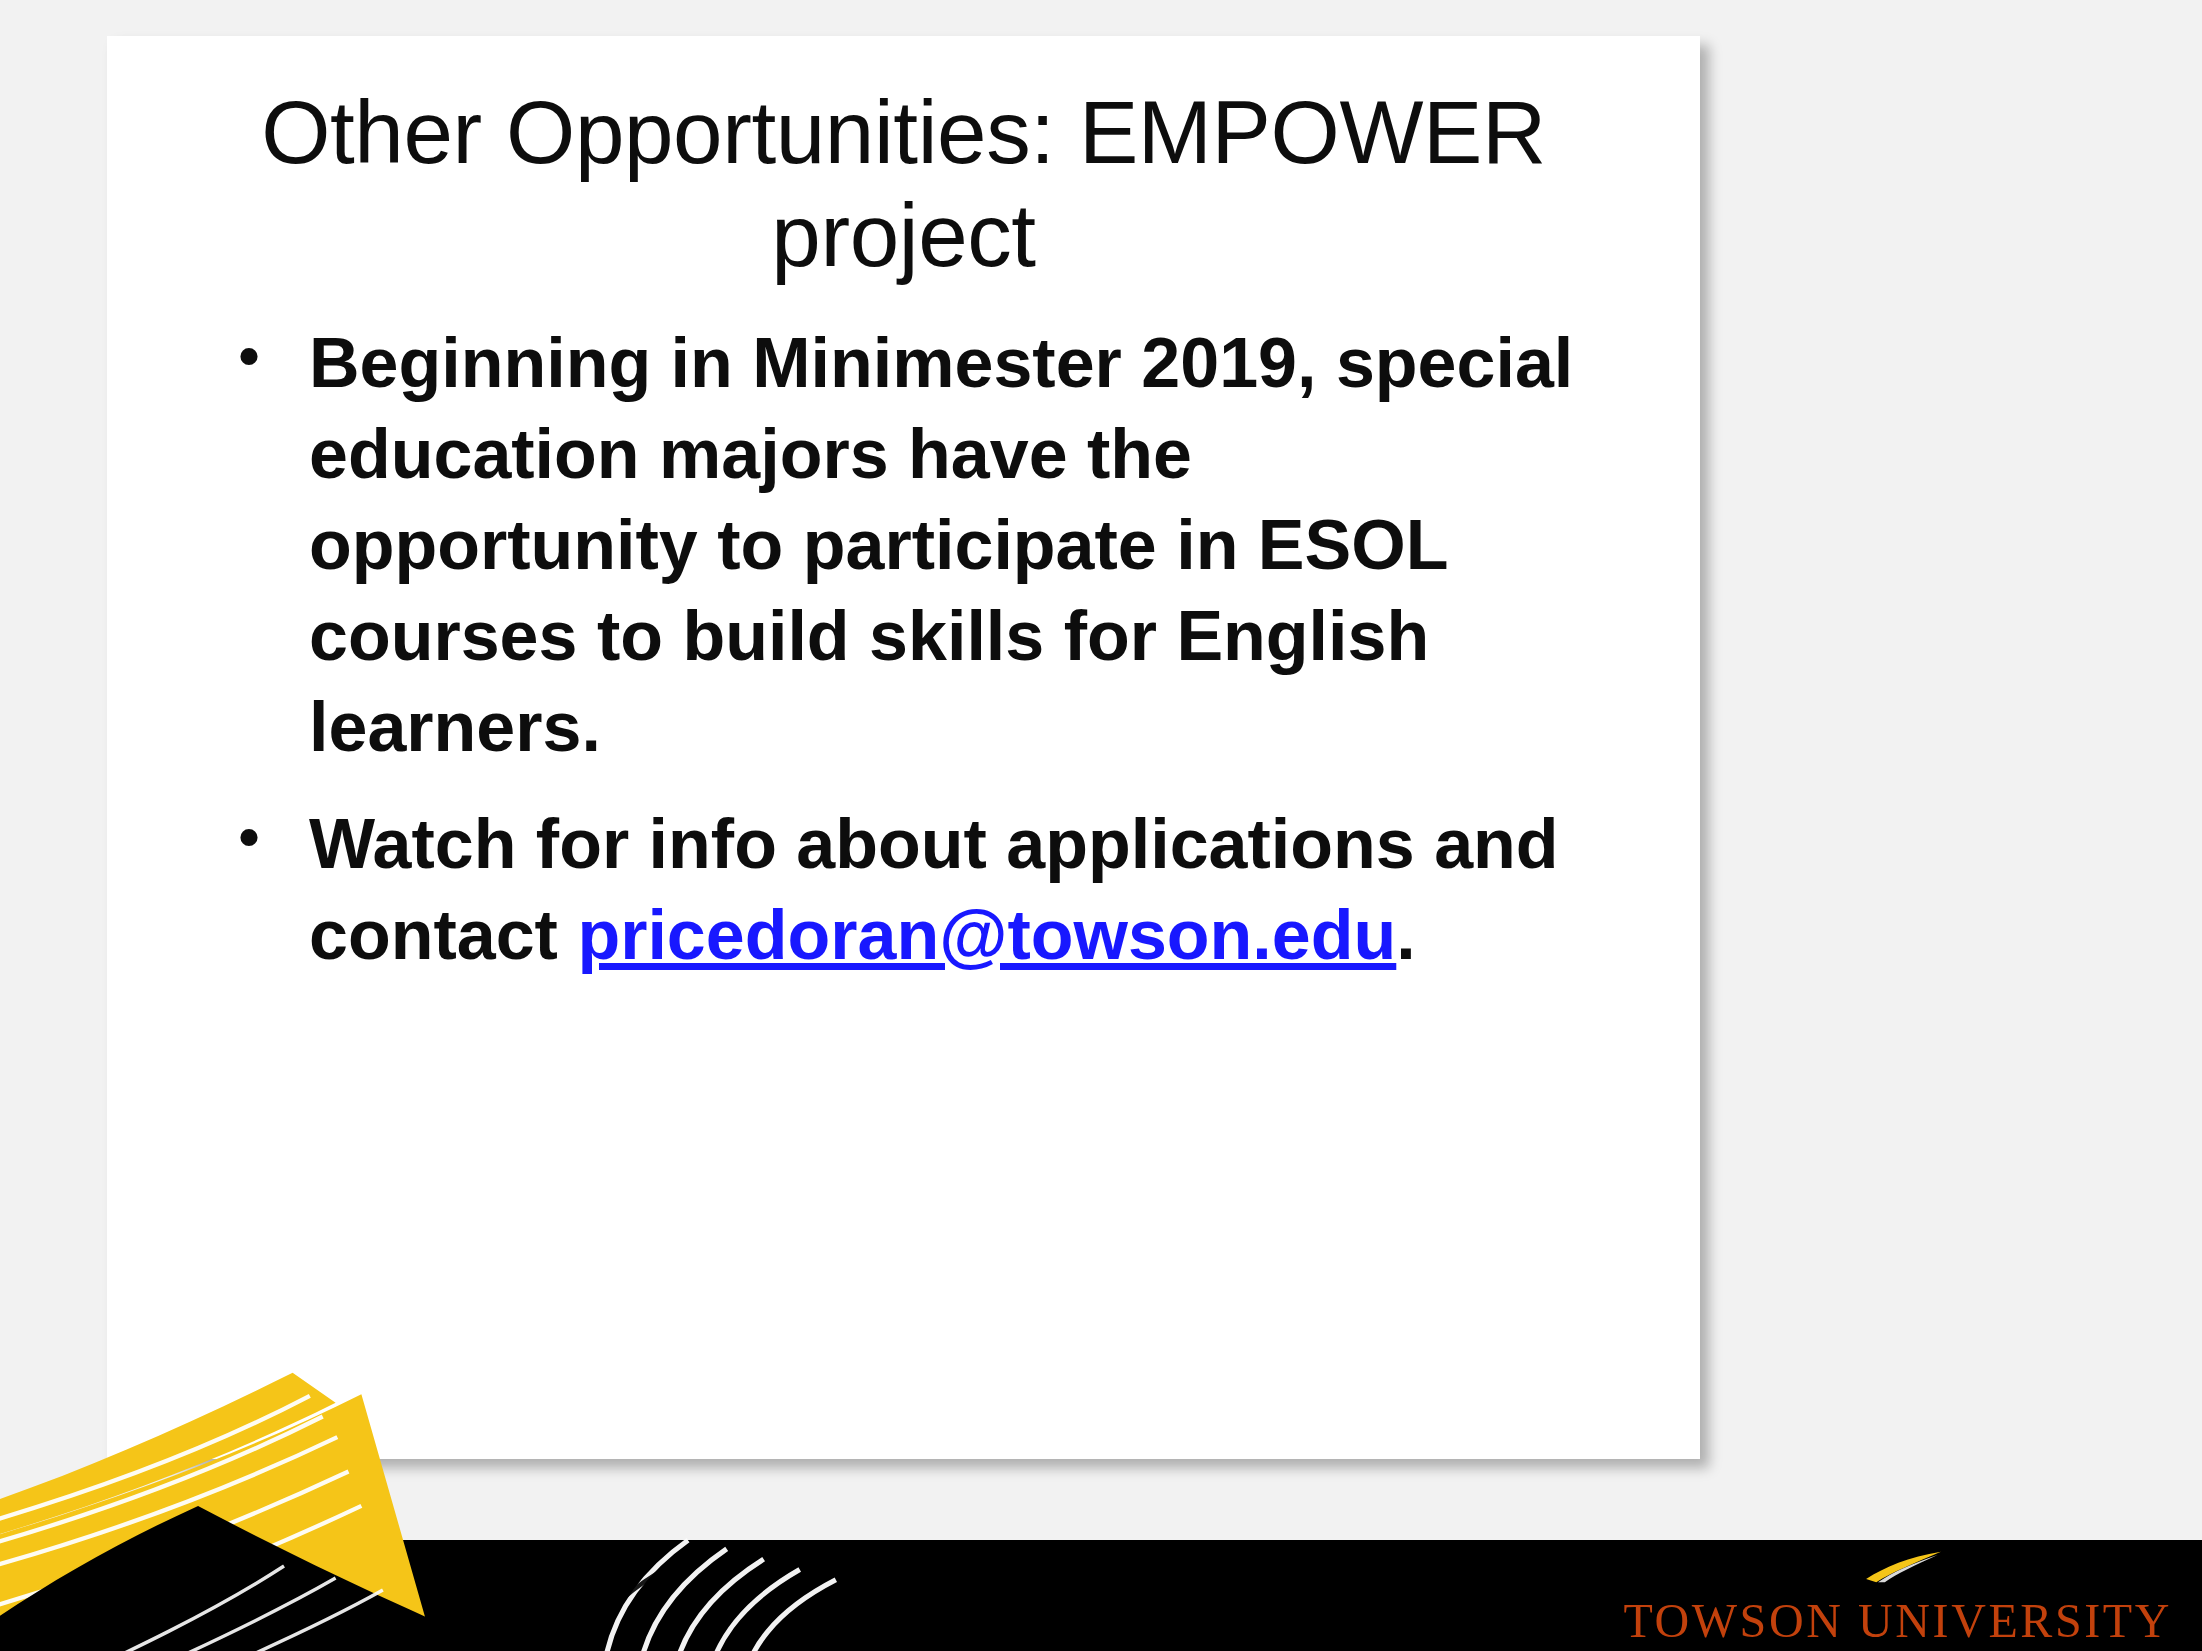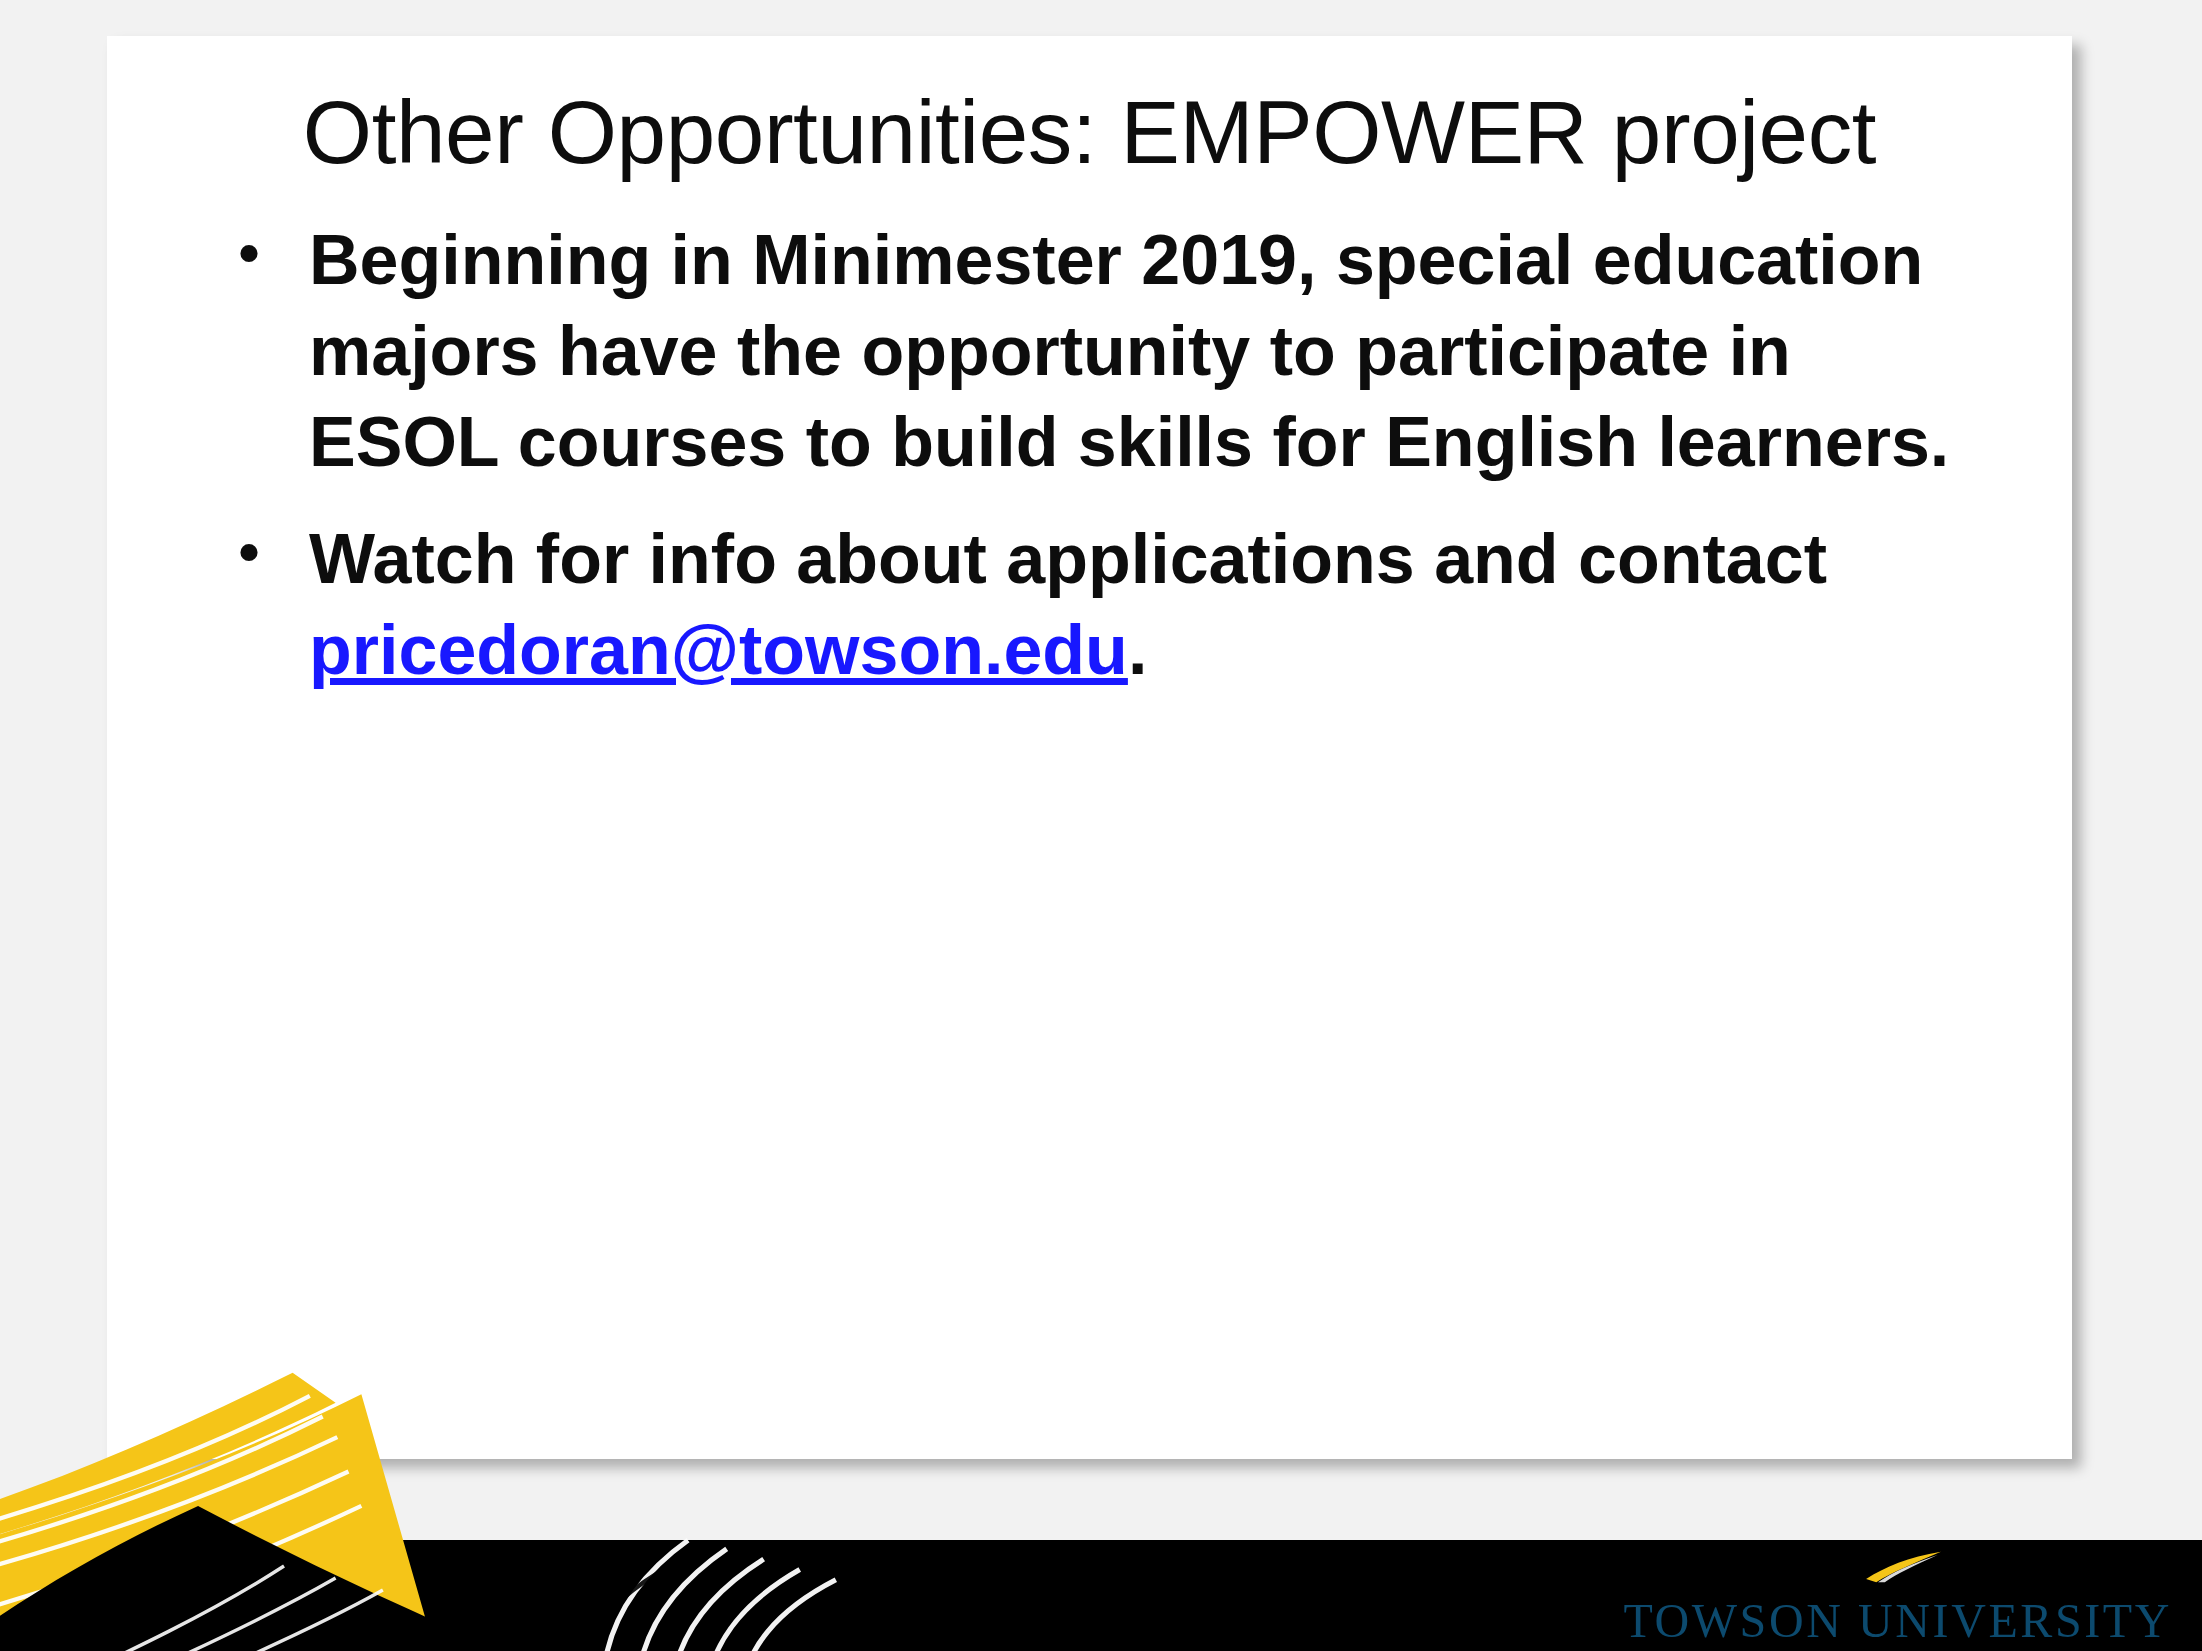--- a/index.html
+++ b/index.html
@@ -20,21 +20,21 @@
     height: 1652px;
     background: #f2f2f2;
     overflow: hidden;
   }
 
   
   .content-card {
     position: absolute;
     left: 107px;
     top: 36px;
-    width: 1965px;
+    width: 1593px;
     height: 1423px;
     background: #ffffff;
     box-shadow: 8.6px 8.6px 12px rgba(0,0,0,0.28);
   }
 
   .slide-title {
     margin: 0;
     padding: 45px 103px 0 103px;
     font-family: "Liberation Sans", sans-serif;
     font-weight: 400;
@@ -98,21 +98,21 @@
   
   .wordmark {
     position: absolute;
     right: 31px;
     bottom: 6.9px;
     display: flex;
     align-items: flex-end;
     gap: 12px;
   }
   .wordmark-text {
-    color: #0c4a6e;
+    color: #c2410c;
     font-family: "Liberation Serif", serif;
     font-size: 48px;
     letter-spacing: 2.6px;
     line-height: 1;
     white-space: nowrap;
   }
   .wordmark-mark {
     position: absolute;
     right: 258px;
     bottom: 65px;

